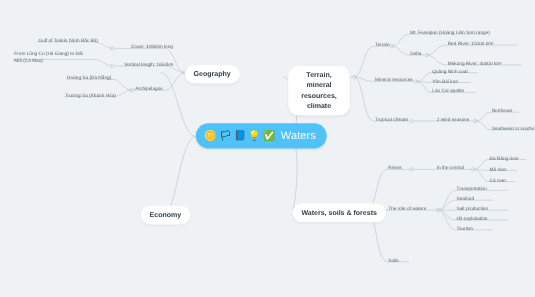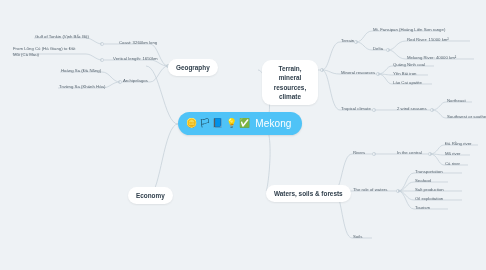--- a/index.html
+++ b/index.html
@@ -205,21 +205,21 @@
 
     <path d="M352,238 L372,238"></path>
   </svg>
 
   <div class="node root-node" style="left:178px; top:112px;">
     <span class="emo">🪙</span>
     <span class="emo">🏳</span>
     <span class="emo">📘</span>
     <span class="emo">💡</span>
     <span class="emo">✅</span>
-    <span class="root-label">Mekong</span>
+    <span class="root-label">Waters</span>
   </div>
 
   <div class="node branch-node" style="left:168px; top:59px;">Geography</div>
 
   <div class="node sub-node" style="left:118px; top:40px; text-align:right; width:32px;">Coast: 3260km long</div>
   <div class="node sub-node" style="left:34px; top:34px;">Gulf of Tonkin (Vịnh Bắc Bộ)</div>
 
   <div class="node sub-node" style="left:112px; top:56px; text-align:right; width:38px;">Vertical length: 1650km</div>
   <div class="node sub-node wrap" style="left:12px; top:46px; width:66px;">From Lũng Cú (Hà Giang) to Đất Mũi (Cà Mau)</div>
 

